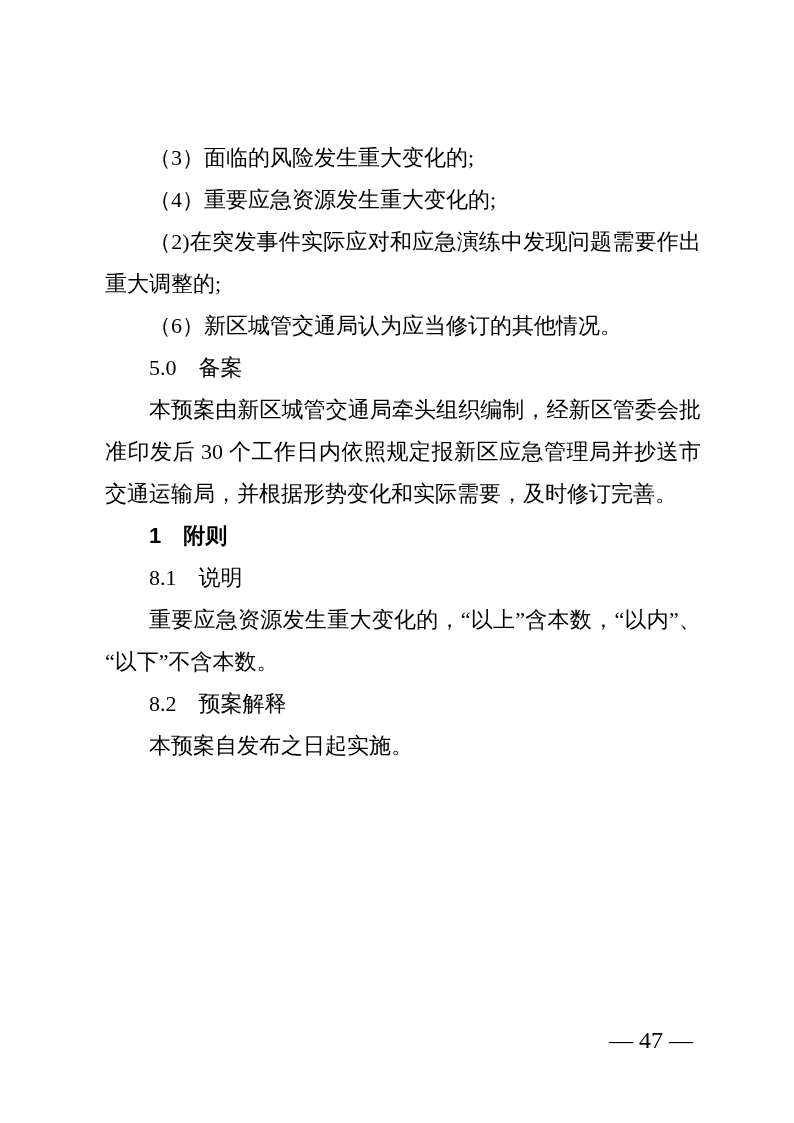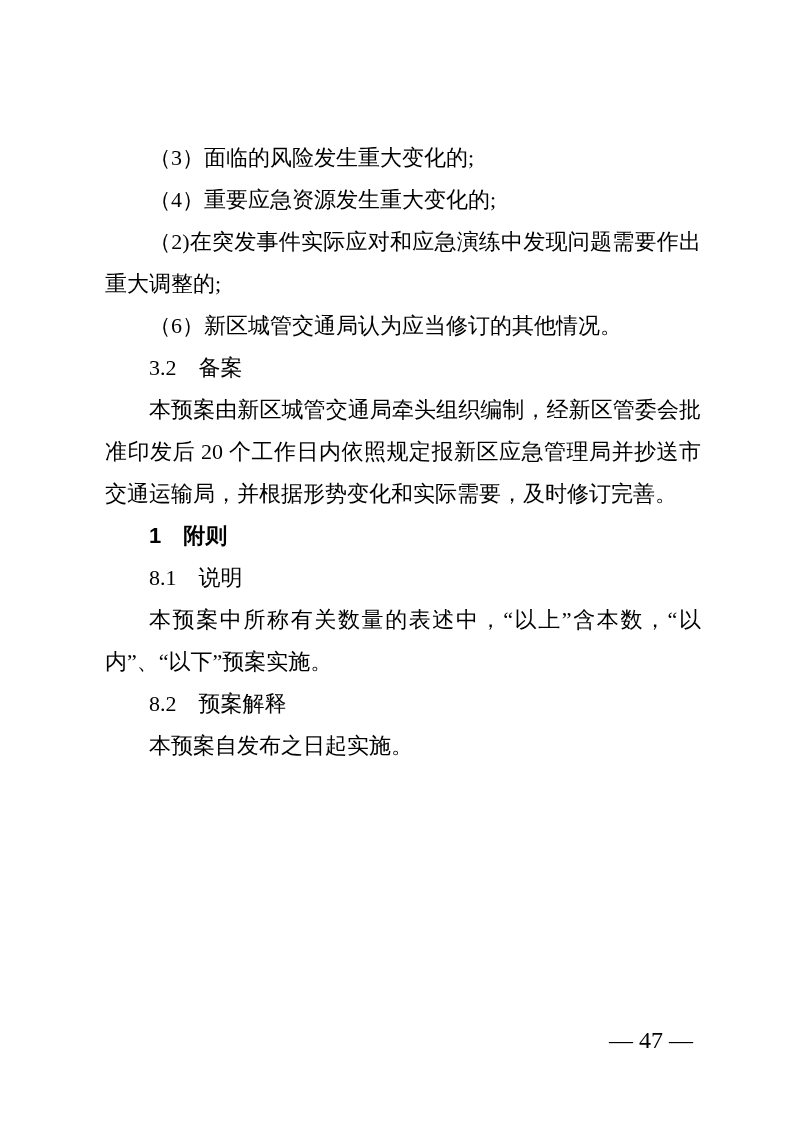--- a/index.html
+++ b/index.html
@@ -52,27 +52,27 @@
 </head>
 <body>
 
 <div class="page">
   <div class="content">
     <p>（3）面临的风险发生重大变化的;</p>
     <p>（4）重要应急资源发生重大变化的;</p>
     <p>（2)在突发事件实际应对和应急演练中发现问题需要作出重大调整的;</p>
     <p>（6）新区城管交通局认为应当修订的其他情况。</p>
 
-    <p class="heading">3.2　备案</p>
-    <p>本预案由新区城管交通局牵头组织编制，经新区管委会批准印发后 20 个工作日内依照规定报新区应急管理局并抄送市交通运输局，并根据形势变化和实际需要，及时修订完善。</p>
+    <p class="heading">5.0　备案</p>
+    <p>本预案由新区城管交通局牵头组织编制，经新区管委会批准印发后 30 个工作日内依照规定报新区应急管理局并抄送市交通运输局，并根据形势变化和实际需要，及时修订完善。</p>
 
     <p class="heading-bold">1　附则</p>
 
     <p class="heading">8.1　说明</p>
-    <p>本预案中所称有关数量的表述中，“以上”含本数，“以内”、“以下”预案实施。</p>
+    <p>重要应急资源发生重大变化的，“以上”含本数，“以内”、“以下”不含本数。</p>
 
     <p class="heading">8.2　预案解释</p>
 
     <p>本预案自发布之日起实施。</p>
   </div>
 
   <div class="page-footer">— 47 —</div>
 </div>
 
 </body></html>

